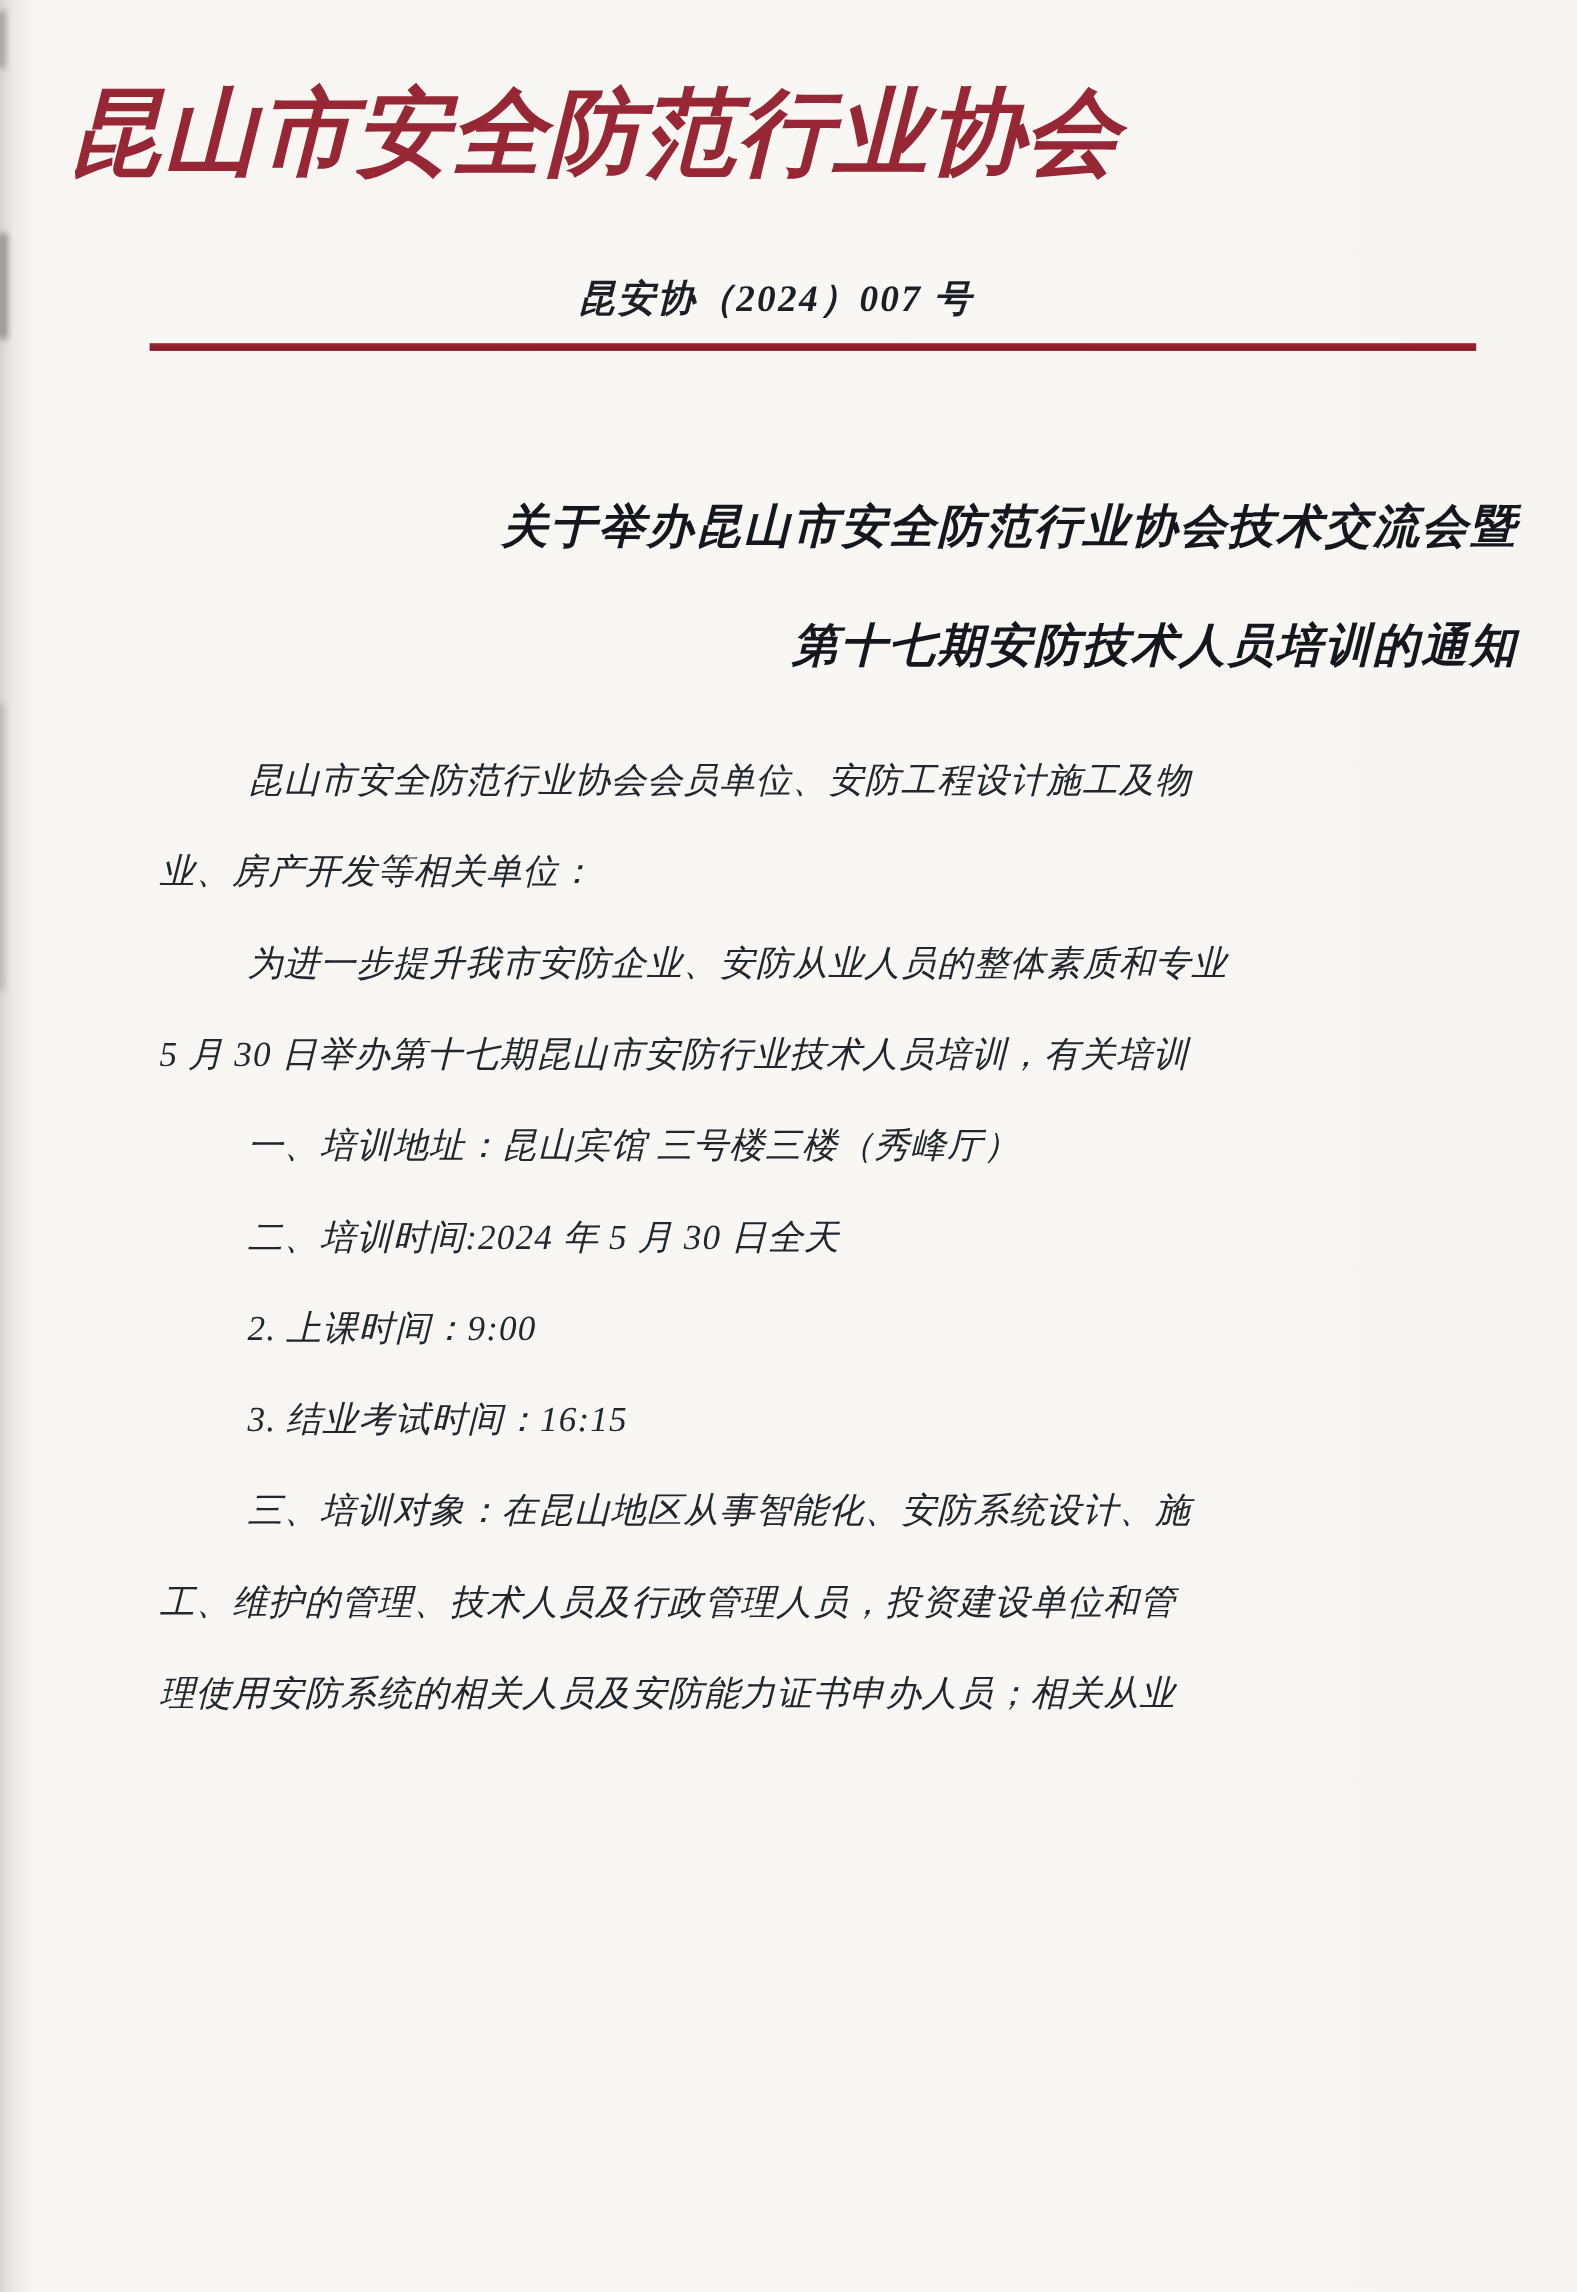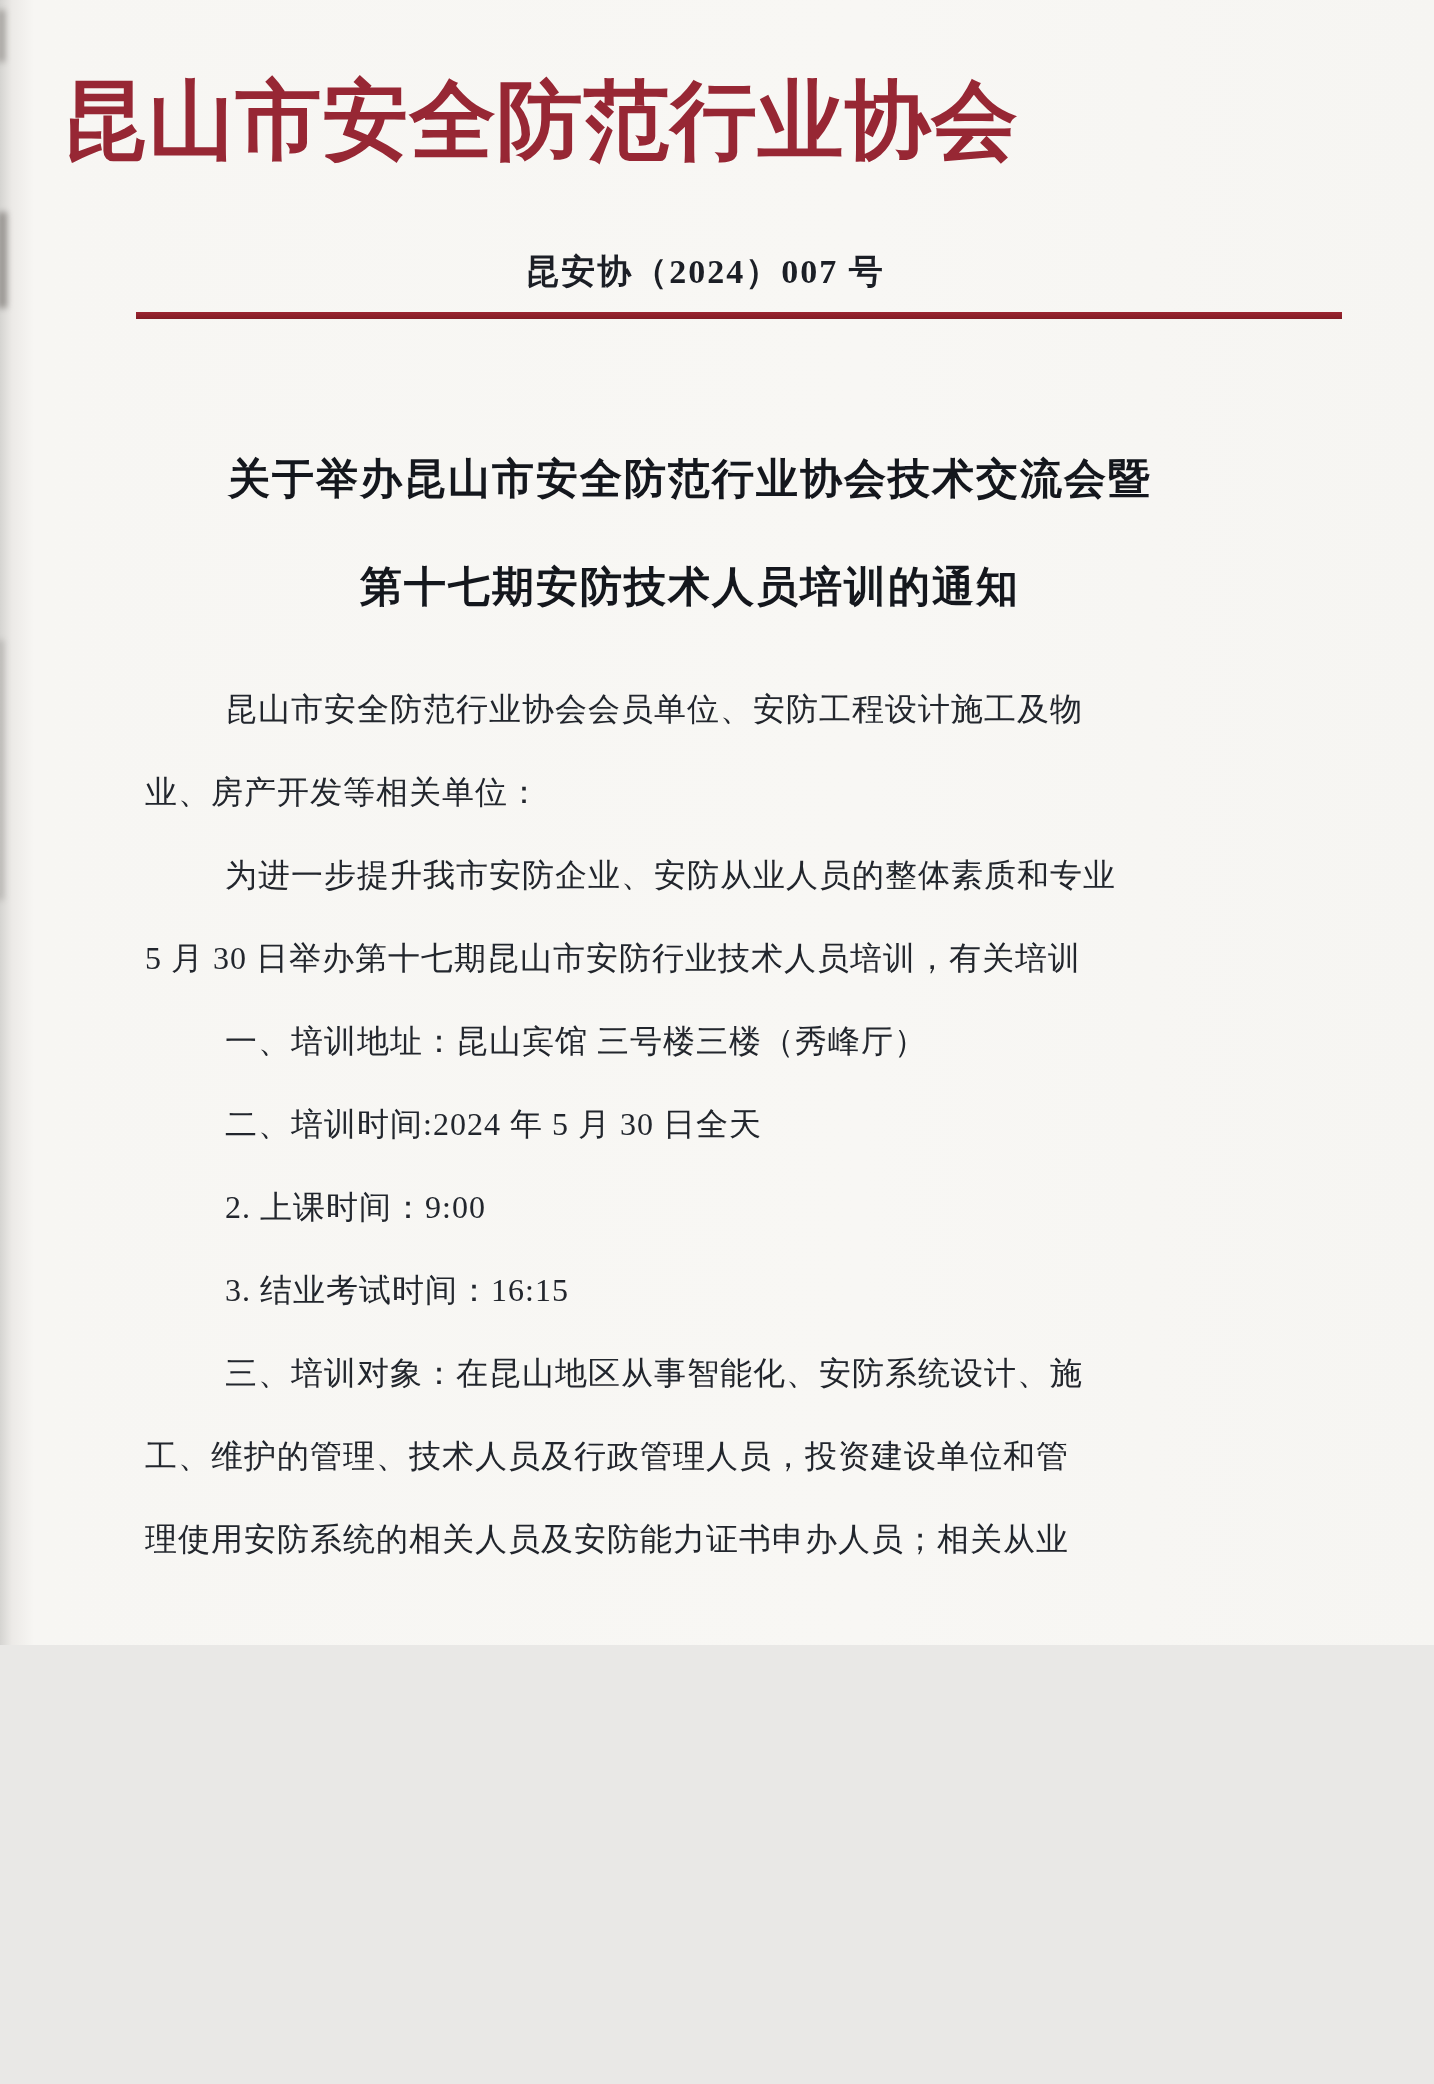--- a/index.html
+++ b/index.html
@@ -3,25 +3,26 @@
 <meta charset="utf-8">
 <style>
   html, body {
     margin: 0;
     padding: 0;
     background: #e9e8e6;
   }
   .page {
     position: relative;
     width: 1434px;
-    height: 1645px;
+    height: 2084px;
     margin: 0 auto;
     overflow: hidden;
     background: linear-gradient(90deg, #d5d4d1 0px, #eceae7 12px, #f7f6f3 34px, #f8f7f4 60%, #f6f5f2 100%);
     font-family: "Liberation Serif", "DejaVu Serif", serif;
+    font-style: italic;
   }
   
   .smudge {
     position: absolute;
     background: #5f5a56;
     filter: blur(3px);
   }
   .smudge.s-top { left: -2px; top: 10px; width: 7px; height: 52px; opacity: .45; }
   .smudge.s-mid { left: -2px; top: 212px; width: 9px; height: 96px; opacity: .55; }
   .smudge.s-low { left: -3px; top: 640px; width: 7px; height: 260px; opacity: .25; }
@@ -58,21 +59,21 @@
     top: 312px;
     width: 1206px;
     height: 7px;
     background: linear-gradient(180deg, #9b2530, #821c25);
   }
   .notice-title {
     position: absolute;
     left: 0;
     width: 1380px;
     margin: 0;
-    text-align: center;
+    text-align: right;
     font-size: 42px;
     line-height: 1;
     font-weight: 700;
     letter-spacing: 2px;
     color: #14171d;
     font-family: "Liberation Sans", "DejaVu Sans", sans-serif;
   }
   .notice-title.t1 { top: 458px; }
   .notice-title.t2 { top: 566px; }
 

